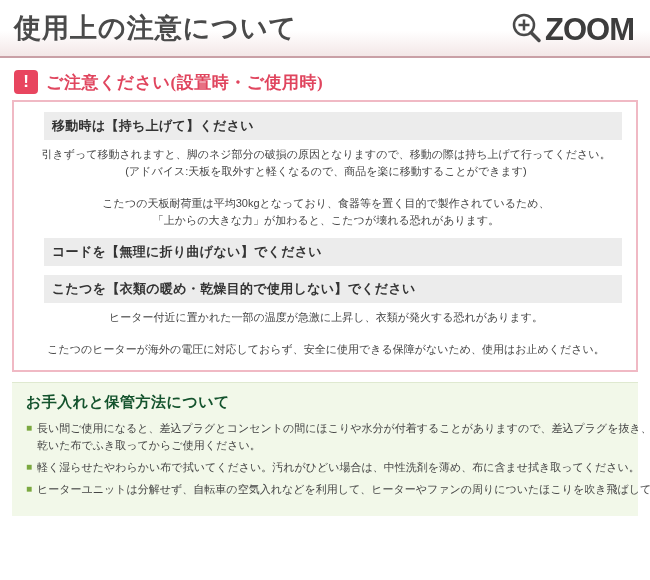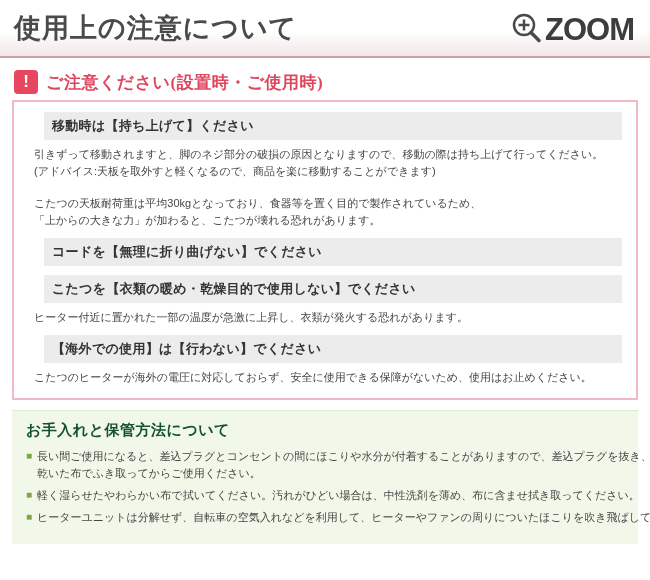--- a/index.html
+++ b/index.html
@@ -109,21 +109,21 @@
     padding: 5px 8px;
     letter-spacing: 0.3px;
     margin-left: 16px;
   }
   .rule-body {
     font-size: 11px;
     line-height: 1.55;
     color: #454545;
     padding: 6px 4px 0 6px;
   }
-  .rule-body div { white-space: nowrap; }
+  .rule-body div { white-space: nowrap; text-align: center; }
 
   
   .care-wrap {
     margin: 10px 12px 0 12px;
     background: #f2f8e9;
     border-top: 1px solid #dfe9d0;
     padding: 10px 14px 12px 14px;
     box-sizing: border-box;
     height: 134px;
   }
@@ -198,21 +198,20 @@
       </div>
 
       <div class="rule">
         <div class="rule-title">こたつを【衣類の暖め・乾燥目的で使用しない】でください</div>
         <div class="rule-body">
           <div>ヒーター付近に置かれた一部の温度が急激に上昇し、衣類が発火する恐れがあります。</div>
         </div>
       </div>
 
       <div class="rule">
-        <div class="rule-title">【海外での使用】は【行わない】でください</div>
         <div class="rule-body">
           <div>こたつのヒーターが海外の電圧に対応しておらず、安全に使用できる保障がないため、使用はお止めください。</div>
         </div>
       </div>
 
     </div>
   </div>
 
   <div class="care-wrap">
     <div class="care-title">お手入れと保管方法について</div>

